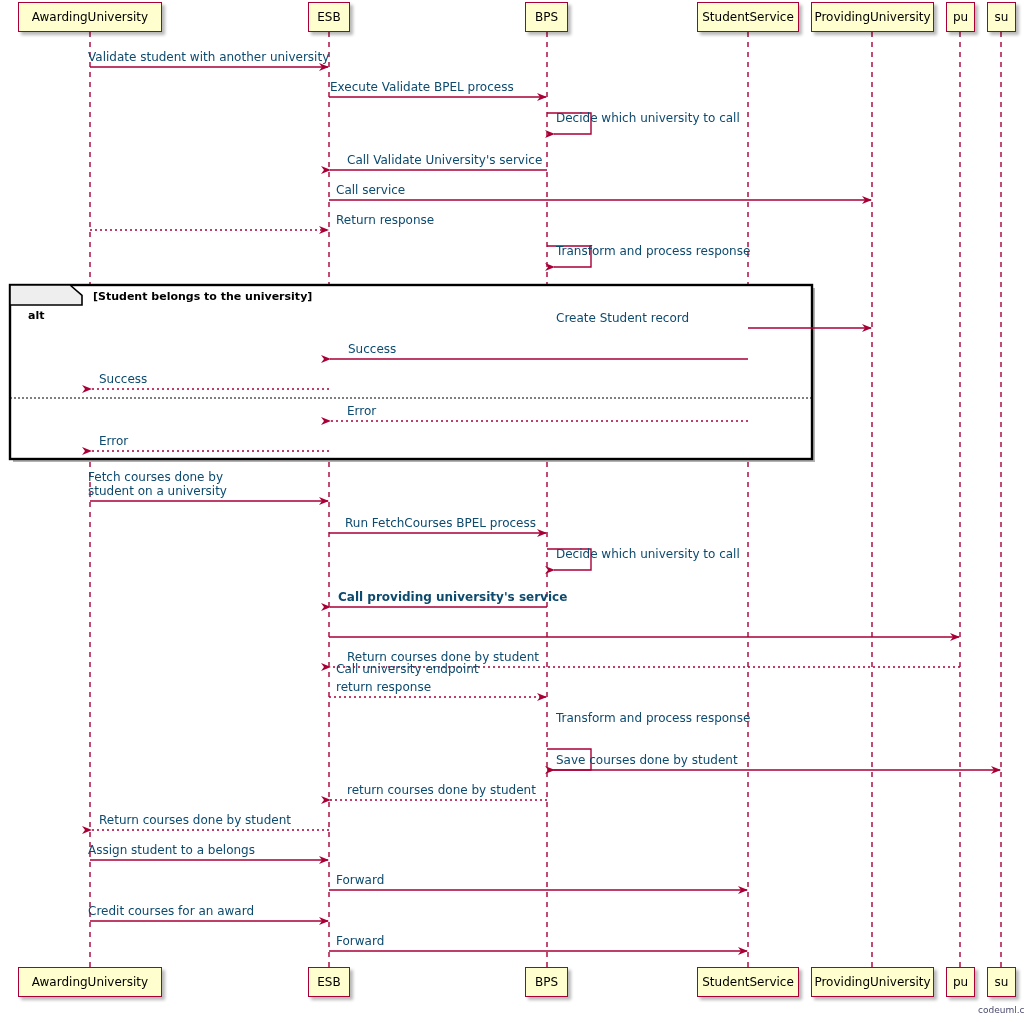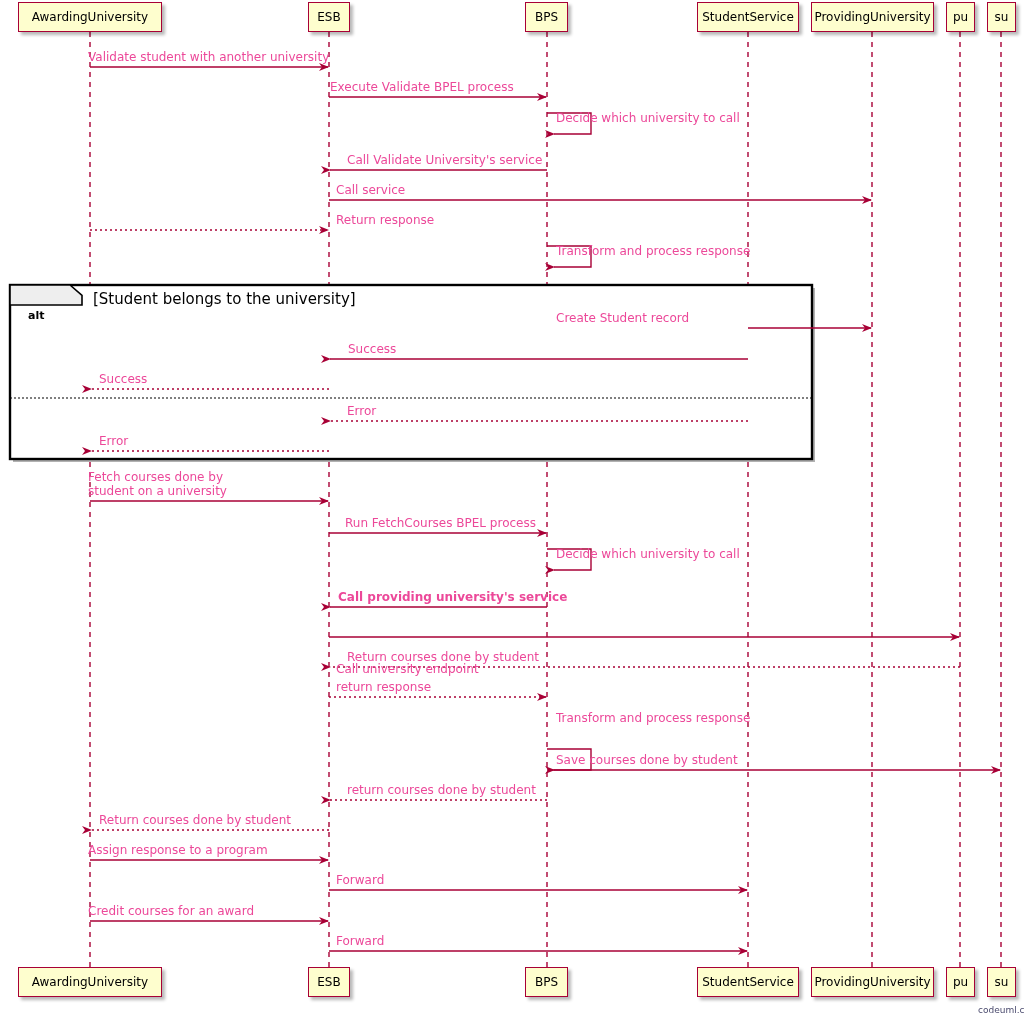--- a/index.html
+++ b/index.html
@@ -38,36 +38,36 @@
     display: flex;
     align-items: center;
     justify-content: center;
     box-shadow: 3px 3px 3px rgba(0,0,0,0.28);
     white-space: nowrap;
     padding: 0 7px;
   }
   .msg-label {
     position: absolute;
     font-size: 12px;
-    color: #ec4899;
+    color: #0c4a6e;
     white-space: pre;
     line-height: 14px;
   }
   .alt-label {
     position: absolute;
     font-size: 11px;
     font-weight: bold;
     color: #000000;
     white-space: nowrap;
     margin-top: 20px;
   }
   .alt-cond {
     position: absolute;
-    font-size: 15px;
-    font-weight: normal;
+    font-size: 11px;
+    font-weight: bold;
     color: #000000;
     white-space: nowrap;
   }
   .watermark {
     position: absolute;
     font-size: 9px;
     color: #4B4B6E;
     white-space: nowrap;
   }
 </style>
@@ -200,21 +200,21 @@
       <div class="msg-label" style="left: 345px; top: 516px;">Run FetchCourses BPEL process</div>
       <div class="msg-label" style="left: 556px; top: 547px;">Decide which university to call</div>
       <div class="msg-label" style="left: 338px; top: 590px; font-weight: bold;">Call providing university's service</div>
       <div class="msg-label" style="left: 336px; top: 620px; margin-top: 42px;">Call university endpoint</div>
       <div class="msg-label" style="left: 347px; top: 650px;">Return courses done by student</div>
       <div class="msg-label" style="left: 336px; top: 680px;">return response</div>
       <div class="msg-label" style="left: 556px; top: 711px;">Transform and process response</div>
       <div class="msg-label" style="left: 556px; top: 753px;">Save courses done by student</div>
       <div class="msg-label" style="left: 347px; top: 783px;">return courses done by student</div>
       <div class="msg-label" style="left: 99px; top: 813px;">Return courses done by student</div>
-      <div class="msg-label" style="left: 88px; top: 843px;">Assign response to a program</div>
+      <div class="msg-label" style="left: 88px; top: 843px;">Assign student to a belongs</div>
       <div class="msg-label" style="left: 336px; top: 873px;">Forward</div>
       <div class="msg-label" style="left: 88px; top: 904px;">Credit courses for an award</div>
       <div class="msg-label" style="left: 336px; top: 934px;">Forward</div>
     </div>
 
   <div id="fragment-text-layer">
       <div class="alt-label" style="left: 28px; top: 289px;">alt</div>
       <div class="alt-cond" style="left: 93px; top: 290px;">[Student belongs to the university]</div>
     </div>
 

